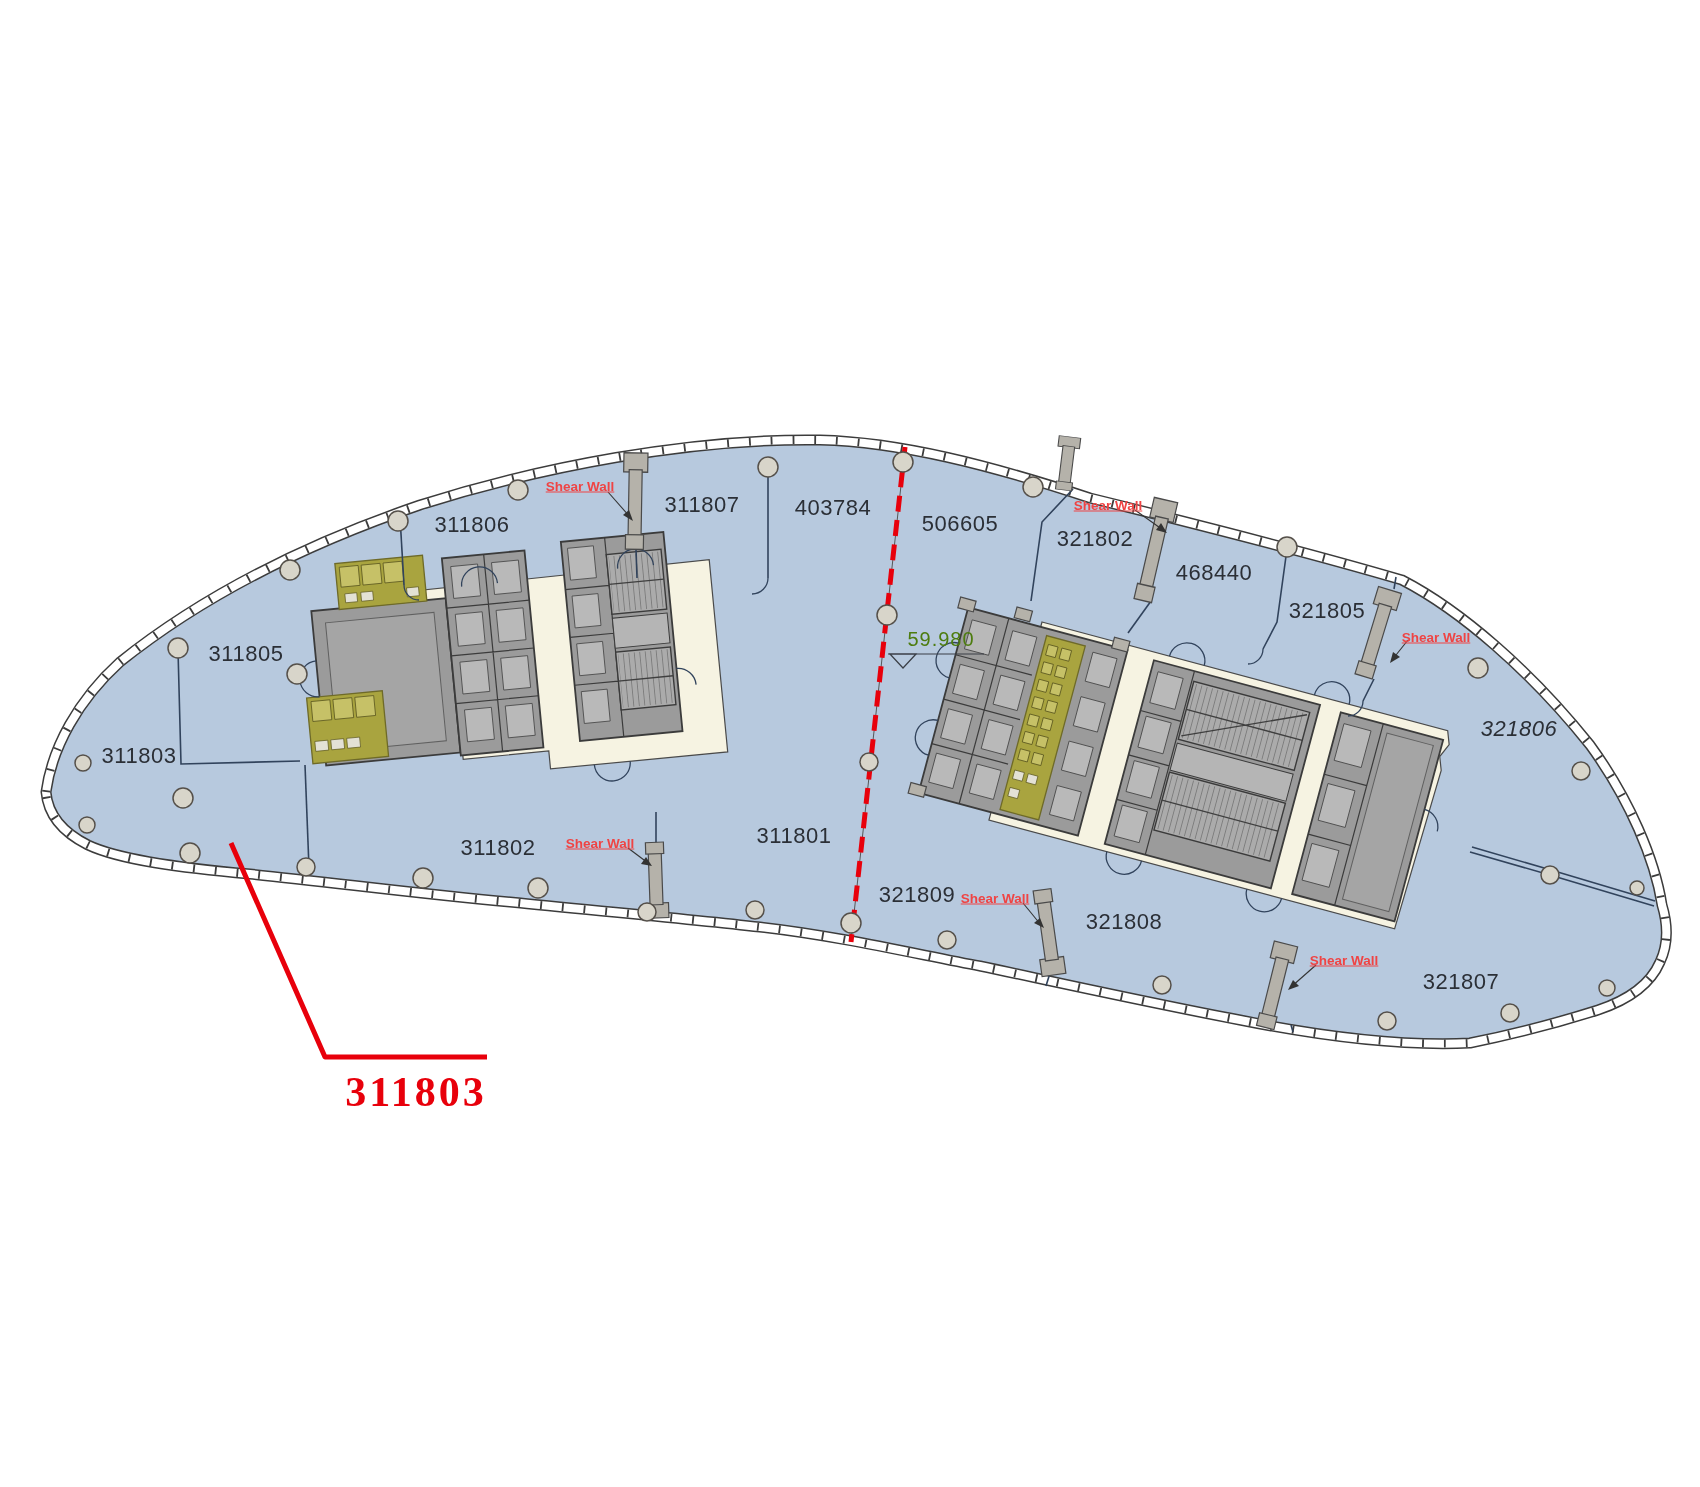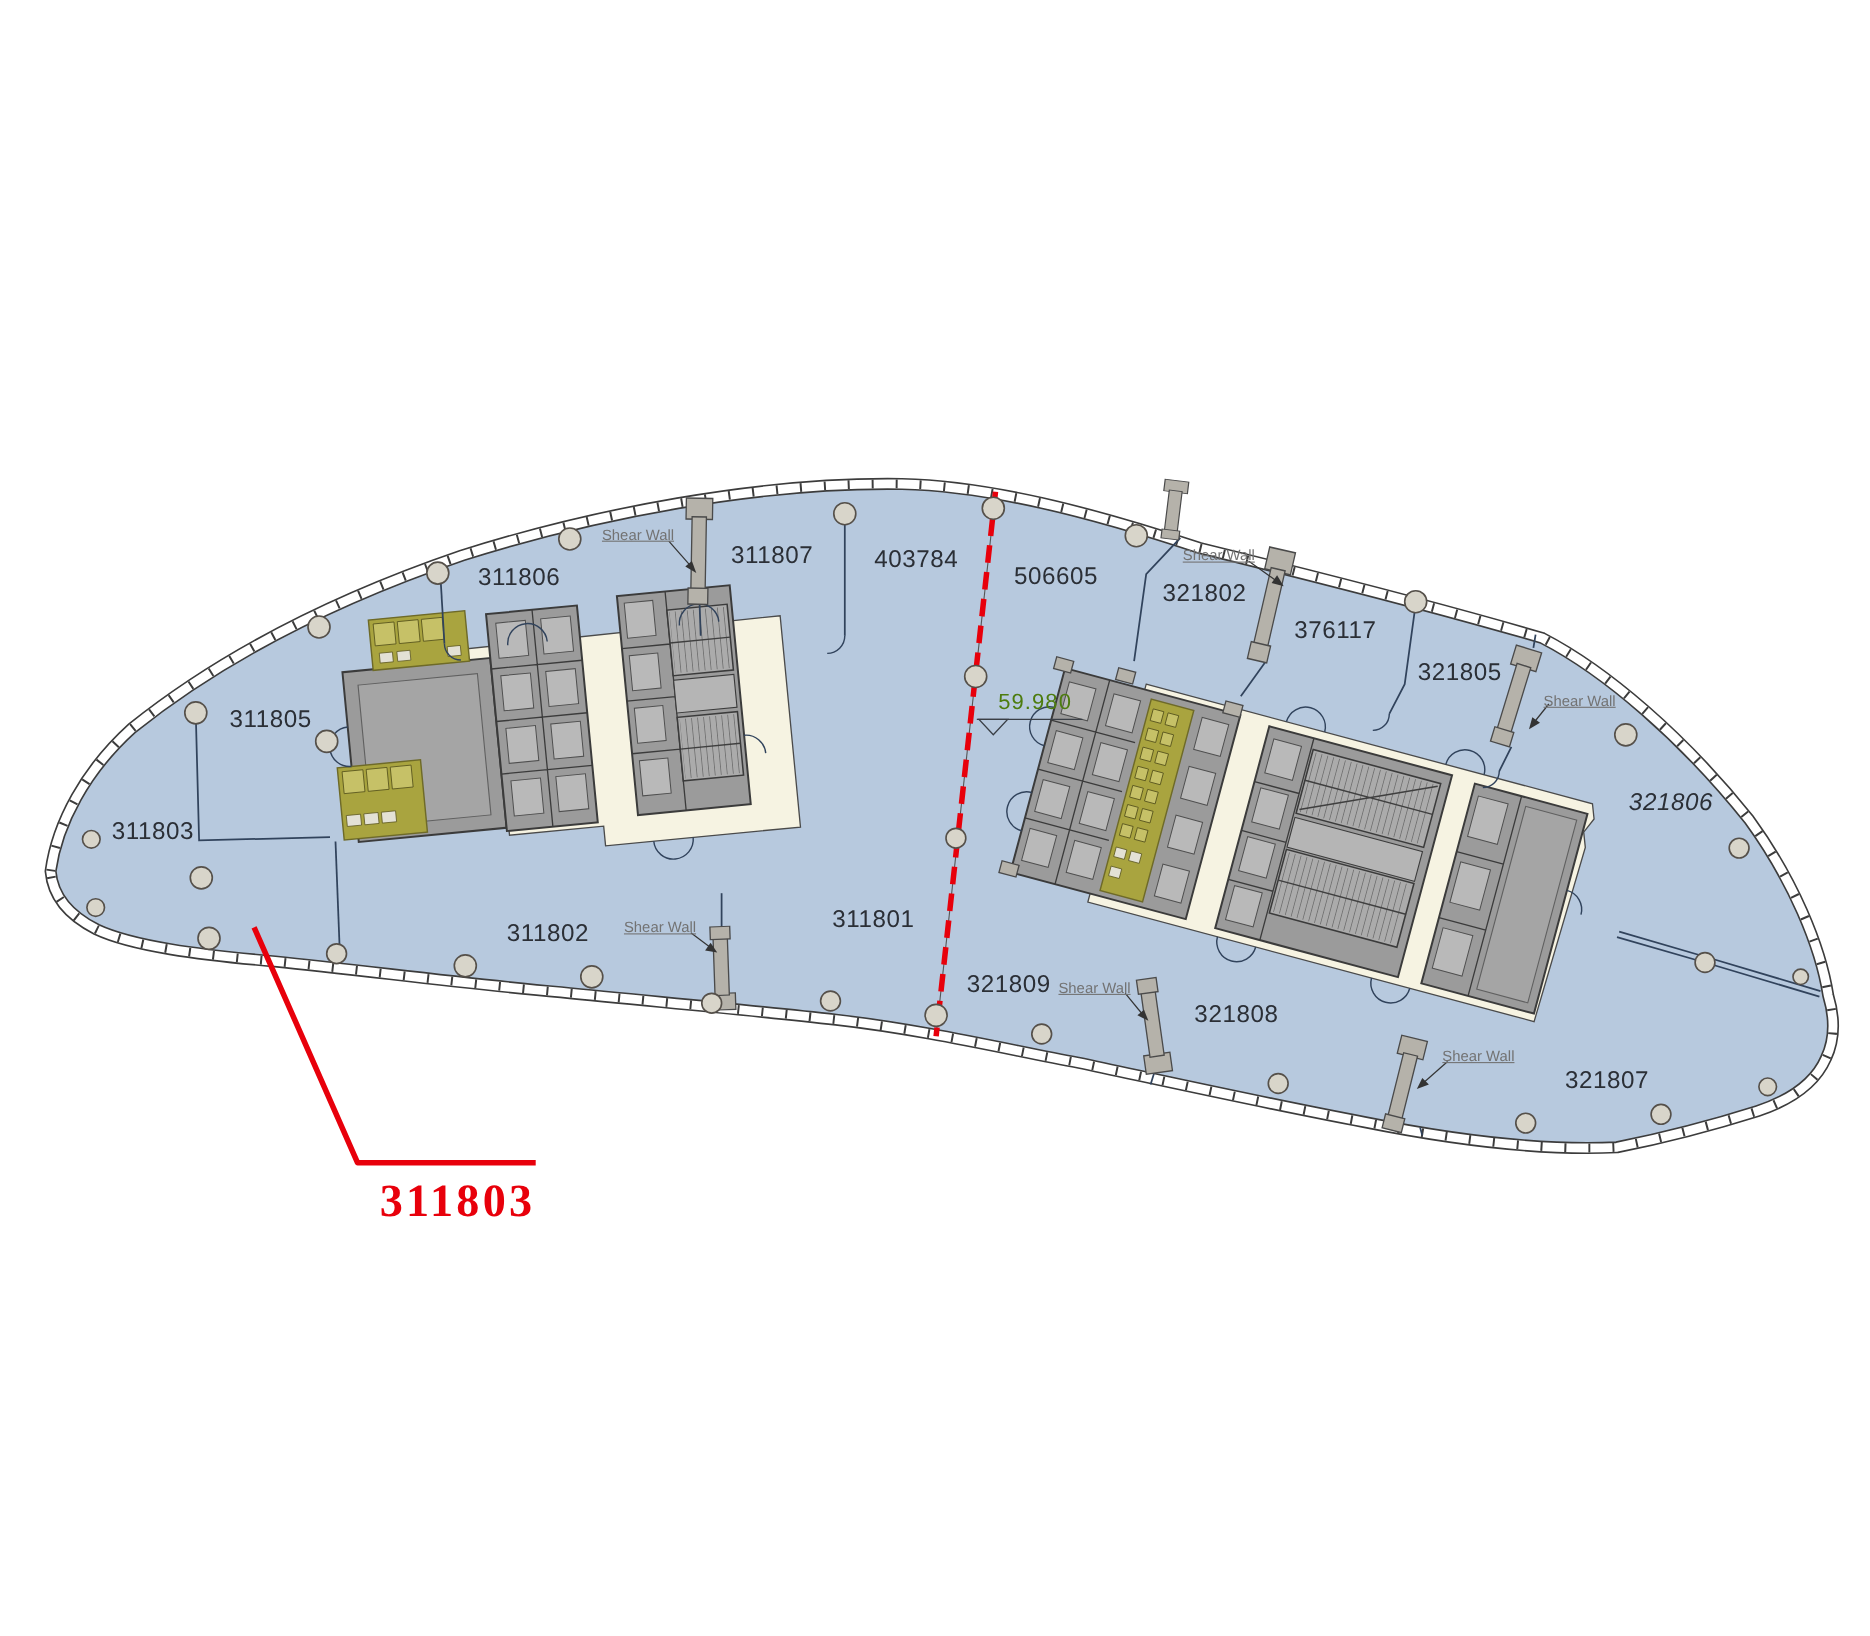--- a/index.html
+++ b/index.html
@@ -3,21 +3,21 @@
 <meta charset="utf-8">
 <style>
   html,body{margin:0;padding:0;background:#ffffff;}
   #stage{position:relative;width:1700px;height:1487px;background:#fff;overflow:hidden;
          font-family:"Liberation Sans",sans-serif;}
   #plan-svg{position:absolute;left:0;top:0;}
   #labels-layer{position:absolute;left:0;top:0;width:100%;height:100%;pointer-events:none;}
   .room-label{position:absolute;transform:translate(-50%,-50%);font-size:22px;
       letter-spacing:.5px;color:#2b2f36;white-space:nowrap;}
   .shear-label{position:absolute;transform:translate(-50%,-50%);font-size:13.5px;
-      color:#737373;text-decoration:underline;white-space:nowrap;}
+      color:#ef4444;text-decoration:underline;white-space:nowrap;font-weight:bold;}
   .level-label{position:absolute;transform:translate(-50%,-50%);font-size:20px;
       color:#4d7c0f;letter-spacing:1px;white-space:nowrap;}
   .callout-label{position:absolute;transform:translate(-50%,-50%);
       font-family:"Liberation Serif",serif;font-size:42px;font-weight:600;
       color:var(--red,#e8000b);letter-spacing:3px;white-space:nowrap;}
   
   .f-outer{fill:var(--floor,#b7c9de);stroke:var(--facade,#3c3c3c);stroke-width:11;}
   .f-white{fill:none;stroke:#ffffff;stroke-width:8;}
   .f-tick{fill:none;stroke:var(--facade,#3c3c3c);stroke-width:8;stroke-dasharray:1.8 20;}
   .cream{fill:var(--core,#f6f3e2);stroke:#4a4a4a;stroke-width:1.2;}
@@ -312,21 +312,21 @@
   <div class="callout-label" style="left:416px;top:1092px">311803</div>
 <div class="room-label" style="left: 139px; top: 756px;">311803</div>
       <div class="room-label" style="left: 246px; top: 654px;">311805</div>
       <div class="room-label" style="left: 472px; top: 525px;">311806</div>
       <div class="room-label" style="left: 702px; top: 505px;">311807</div>
       <div class="room-label" style="left: 833px; top: 508px;">403784</div>
       <div class="room-label" style="left: 498px; top: 848px;">311802</div>
       <div class="room-label" style="left: 794px; top: 836px;">311801</div>
       <div class="room-label" style="left: 960px; top: 524px;">506605</div>
       <div class="room-label" style="left: 1095px; top: 539px;">321802</div>
-      <div class="room-label" style="left: 1214px; top: 573px;">376117</div>
+      <div class="room-label" style="left: 1214px; top: 573px;">468440</div>
       <div class="room-label" style="left: 1327px; top: 611px;">321805</div>
       <div class="room-label" style="left: 1519px; top: 729px; font-style: italic;">321806</div>
       <div class="room-label" style="left: 917px; top: 847px; margin-top: 48px;">321809</div>
       <div class="room-label" style="left: 1124px; top: 922px;">321808</div>
       <div class="room-label" style="left: 1461px; top: 982px;">321807</div>
       <div class="shear-label" style="left: 580px; top: 486px;">Shear Wall</div>
       <div class="shear-label" style="left: 1108px; top: 505px;">Shear Wall</div>
       <div class="shear-label" style="left: 1436px; top: 637px;">Shear Wall</div>
       <div class="shear-label" style="left: 600px; top: 843px;">Shear Wall</div>
       <div class="shear-label" style="left: 995px; top: 898px;">Shear Wall</div>

